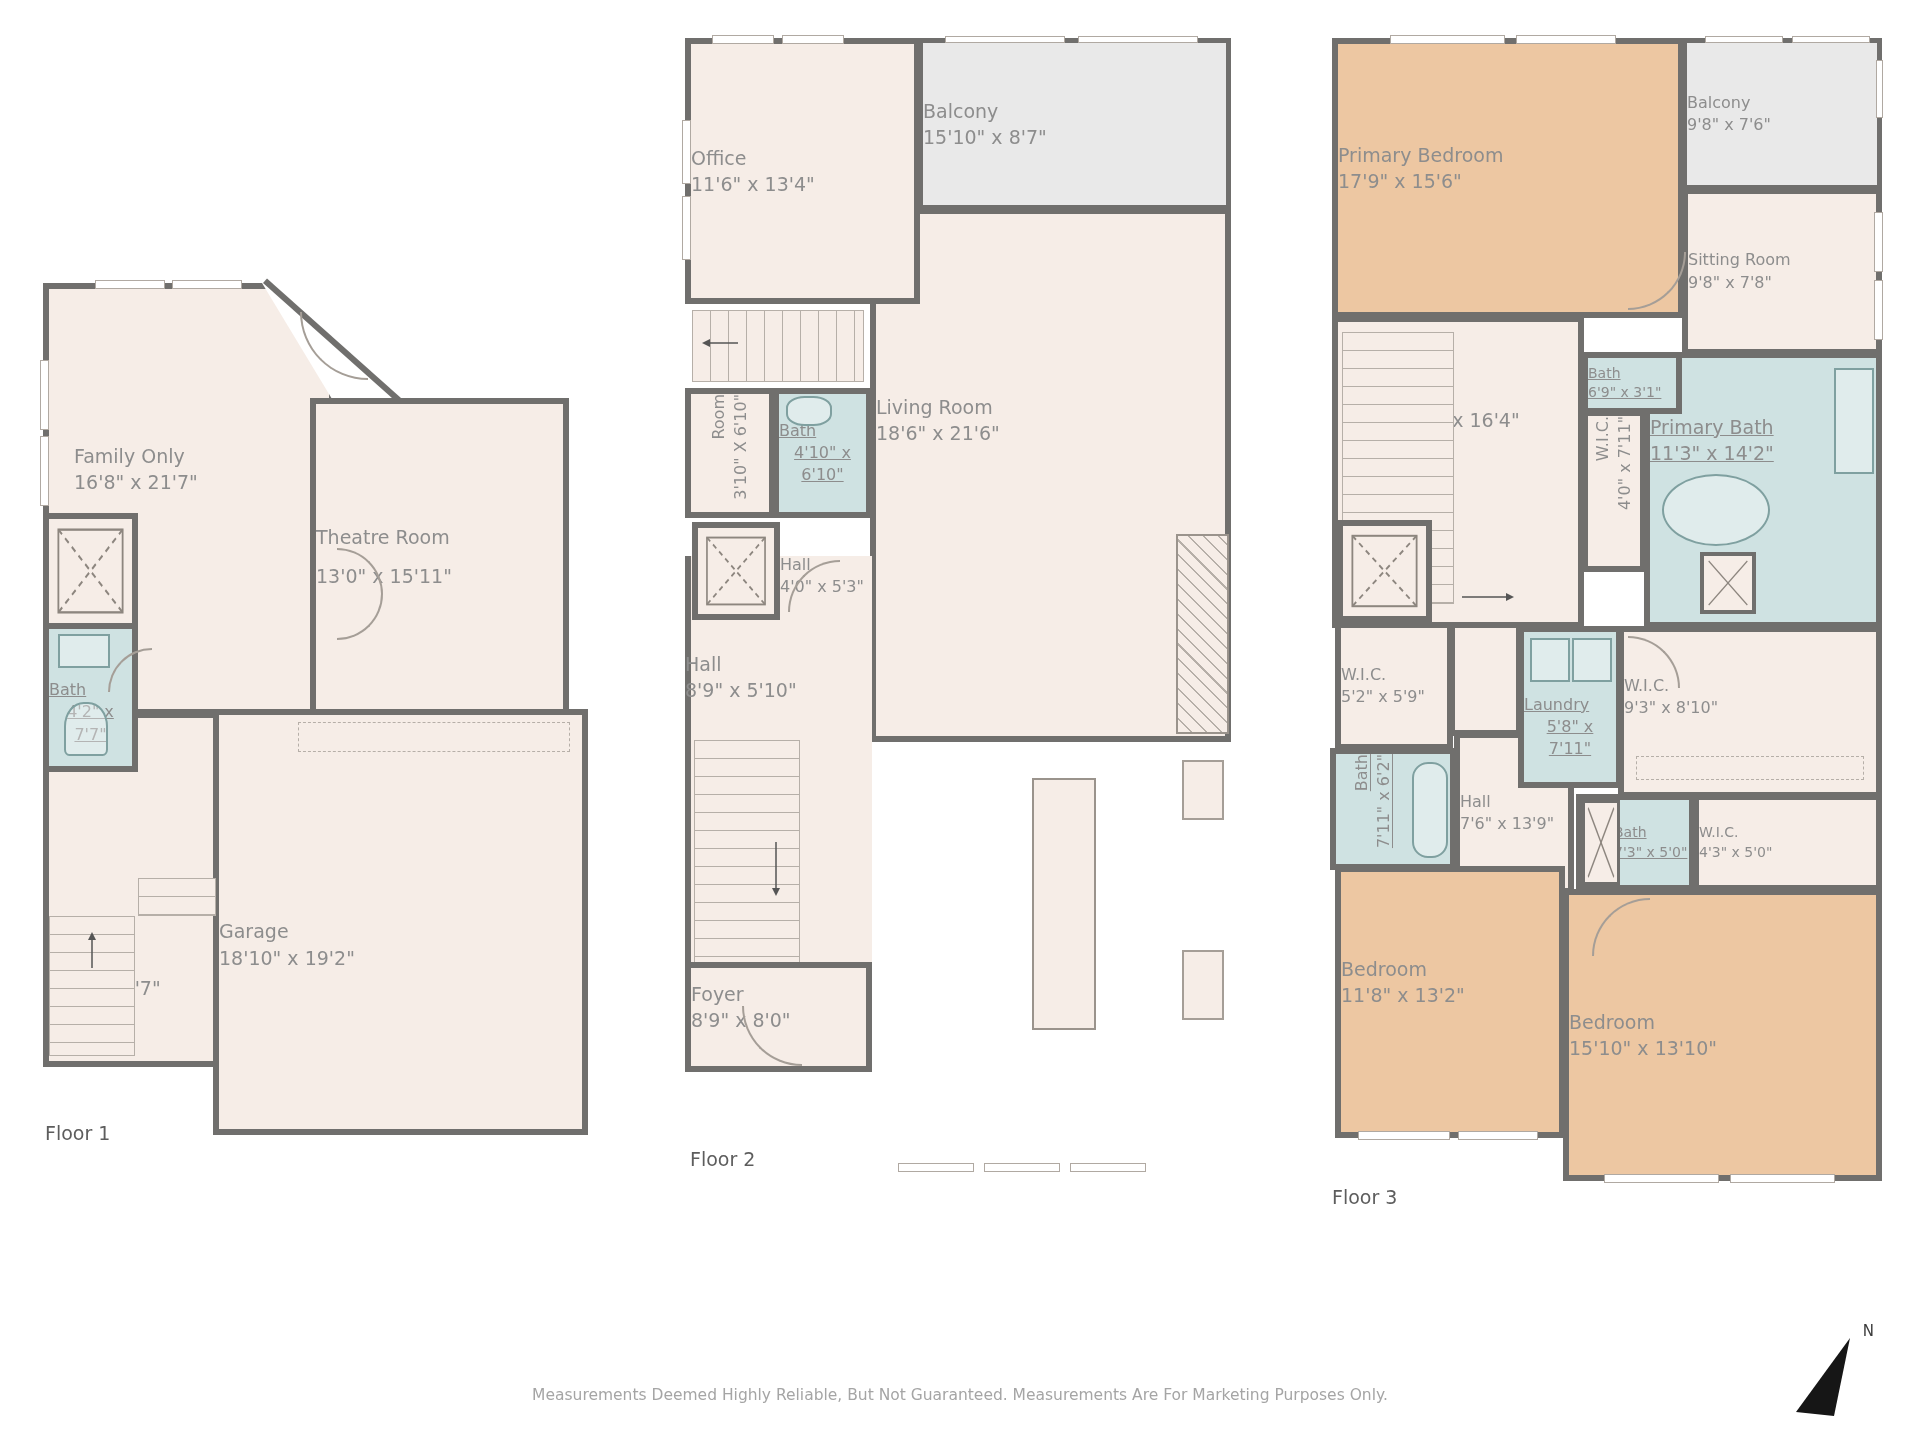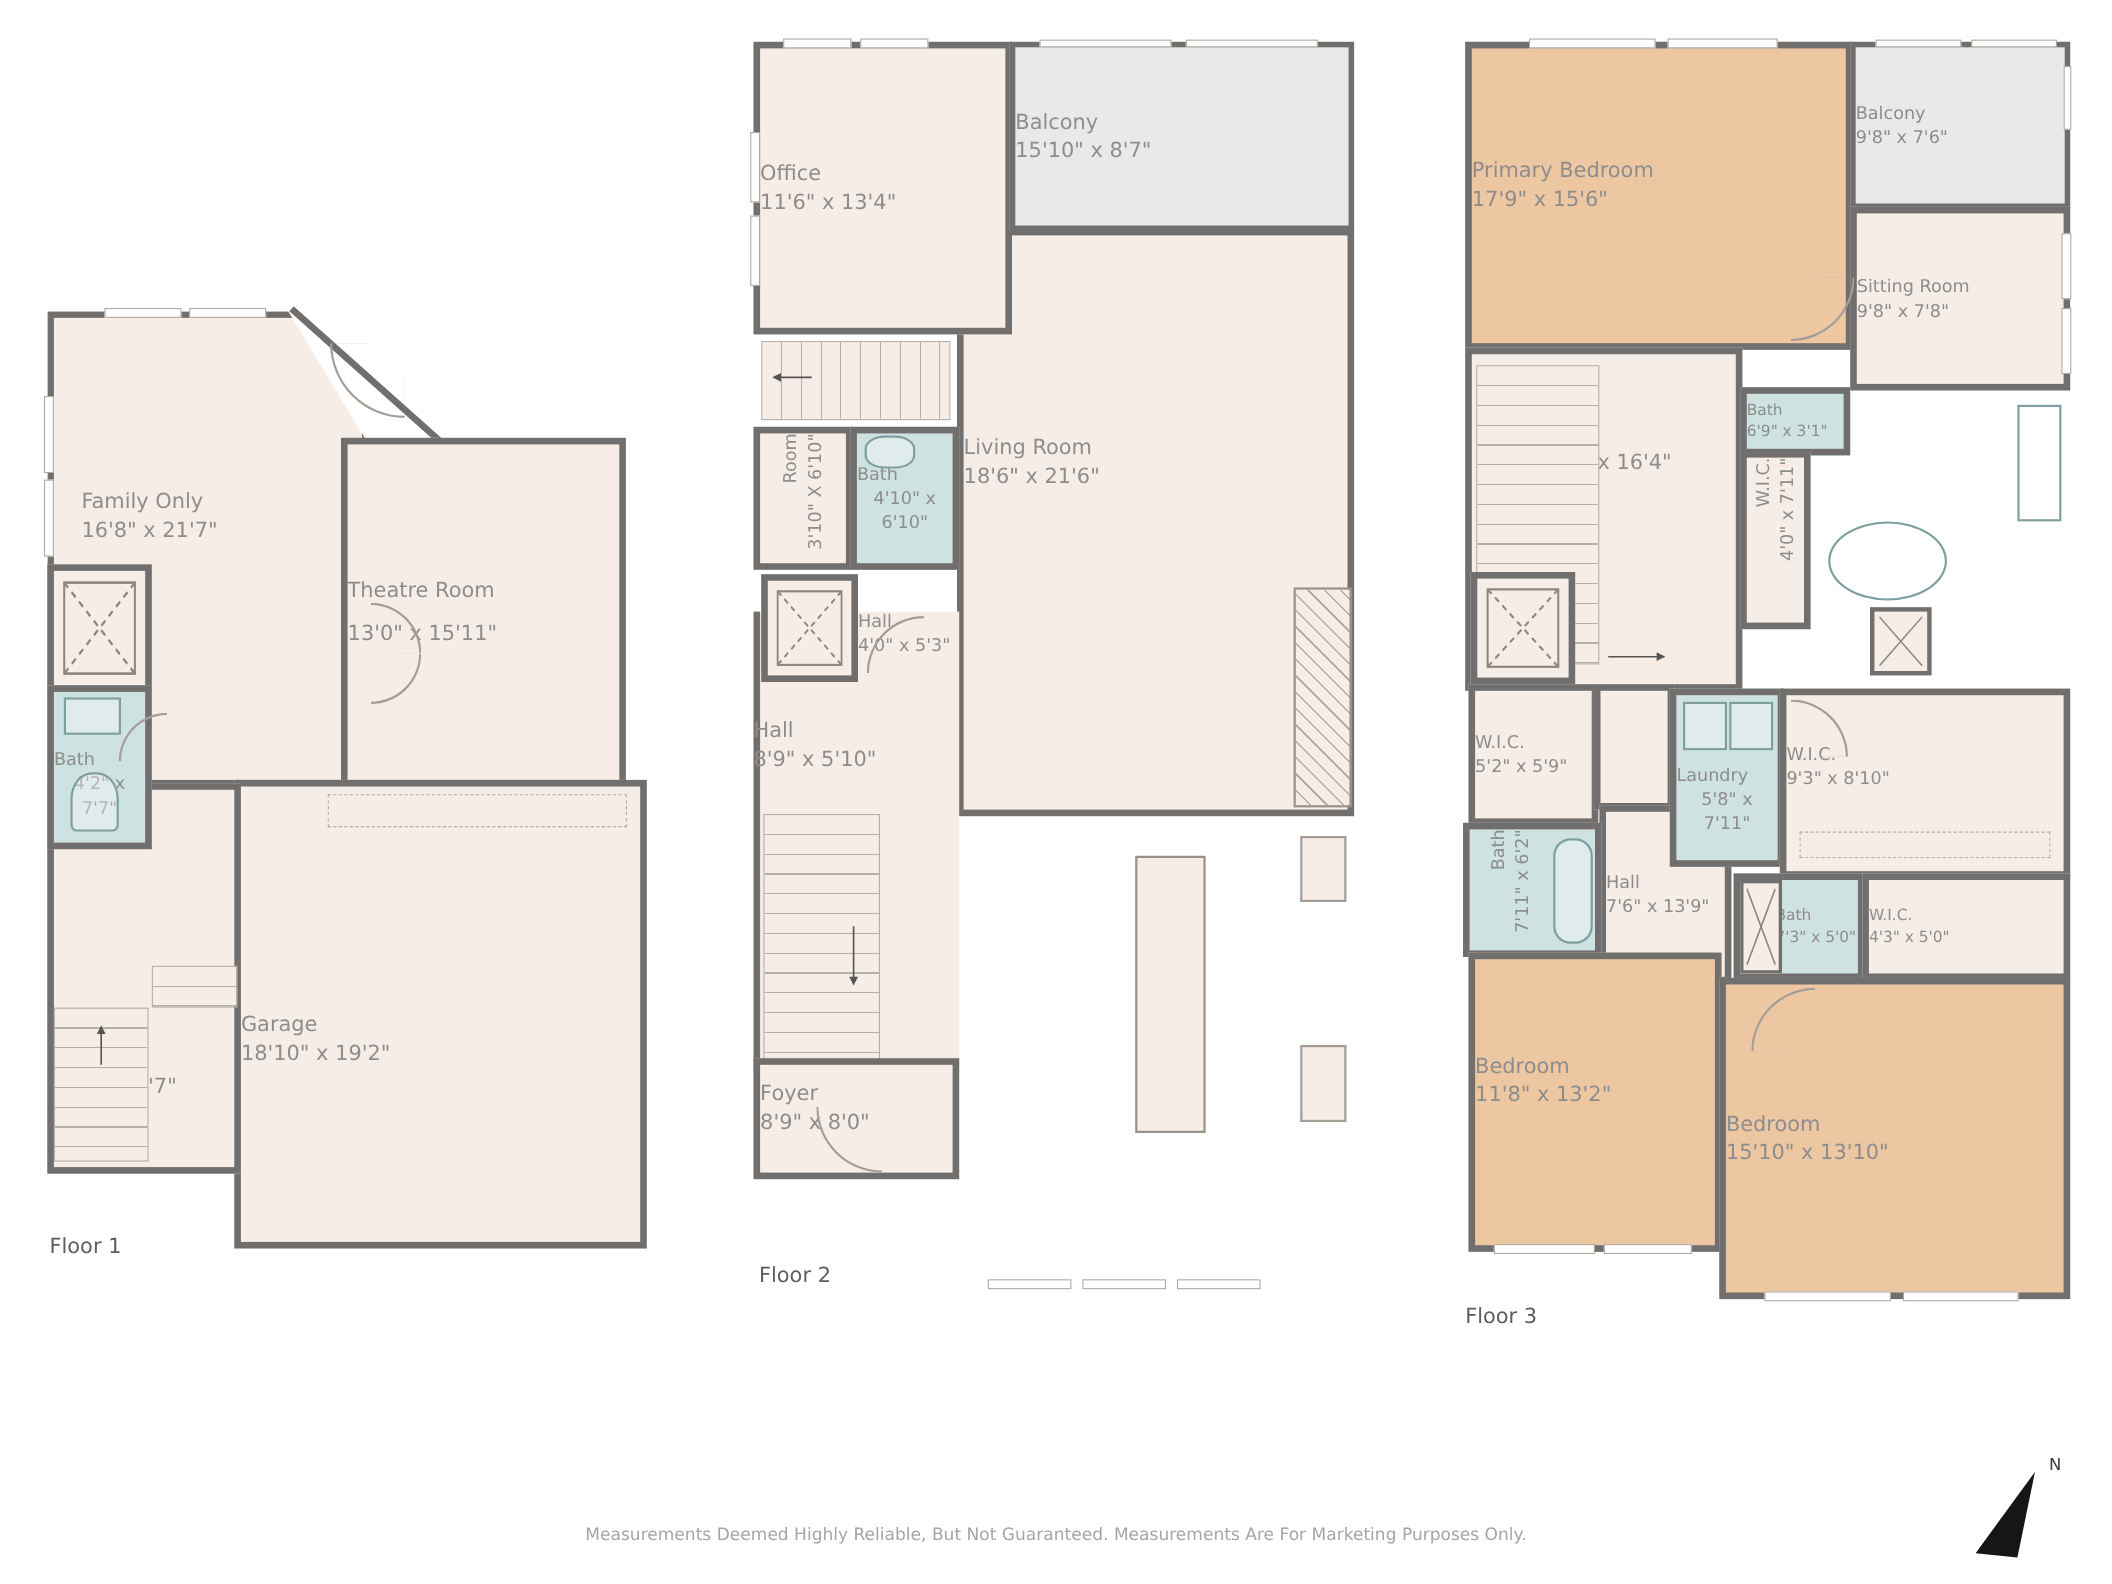--- a/index.html
+++ b/index.html
@@ -2,21 +2,21 @@
 <html><head>
 <meta charset="utf-8">
 <style>
   html,body{margin:0;padding:0;background:#ffffff;}
   .canvas{position:relative;width:1920px;height:1440px;background:#ffffff;
           font-family:"DejaVu Sans","Liberation Sans",sans-serif;overflow:hidden;}
   .room{position:absolute;box-sizing:border-box;border:6px solid #706f6d;
         display:flex;flex-direction:column;align-items:flex-start;justify-content:center;
         text-align:center;color:#8d8d8d;}
   .f-cream{background:#f6ede7;}
-  .f-bath{background:#cfe2e2;}
+  .f-bath{background:#cfe2e2;text-decoration:underline;}
   .f-bed{background:#edc7a2;}
   .f-balc{background:#e9e9e9;border-width:5px;}
   .open{border:none;background:transparent;}
   .patch{position:absolute;background:#f6ede7;}
   .nm,.dm{display:block;line-height:1.38;}
   .lg .nm,.lg .dm{font-size:19px;}
   .md .nm,.md .dm{font-size:16px;}
   .sm .nm,.sm .dm{font-size:14px;}
   .vlab{flex-direction:row;}
   .vlab .nm,.vlab .dm{writing-mode:vertical-rl;transform:rotate(180deg);}
@@ -178,20 +178,24 @@
   </div>
   <div class="room f-cream lg" style="left:1332px;top:316px;width:252px;height:312px;padding:0 0 130px 70px;">
     <span class="nm">Hall</span>
     <span class="dm">8'2" x 16'4"</span>
   </div>
   <div class="st-h" style="left:1342px;top:332px;width:112px;height:272px;"></div>
   <svg class="sarrow" style="left:1460px;top:590px;" width="60" height="14">
     <line x1="2" y1="7" x2="48" y2="7" stroke="#555" stroke-width="1.5"></line>
       <polygon points="46,3 46,11 54,7" fill="#555"></polygon>
   </svg>
+  <div class="room f-bath lg" style="left:1644px;top:352px;width:238px;height:276px;padding-bottom:100px;">
+    <span class="nm">Primary Bath</span>
+    <span class="dm">11'3" x 14'2"</span>
+  </div>
   <div class="fx" style="left:1662px;top:474px;width:108px;height:72px;border-radius:50%;"></div>
   <div class="fx" style="left:1834px;top:368px;width:40px;height:106px;"></div>
   <div class="xbox" style="left:1700px;top:552px;width:56px;height:62px;padding:3px;border-width:4px;">
     <svg viewBox="0 0 100 100" preserveAspectRatio="none">
       <line x1="4" y1="4" x2="96" y2="96" stroke="#8d867f" stroke-width="3"></line>
       <line x1="96" y1="4" x2="4" y2="96" stroke="#8d867f" stroke-width="3"></line>
     </svg>
   </div>
   <div class="room f-bath sm" style="left:1582px;top:352px;width:100px;height:62px;">
     <span class="nm">Bath</span>

